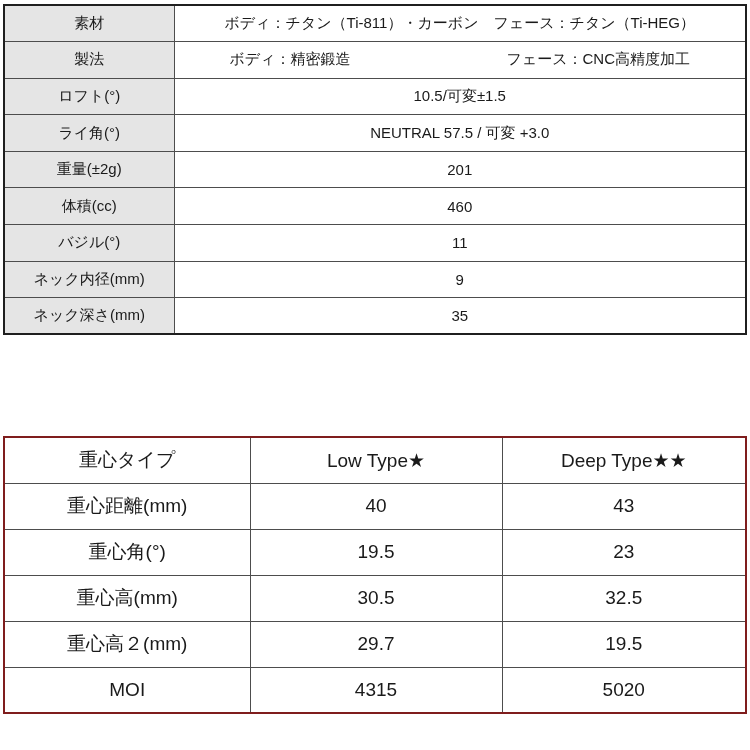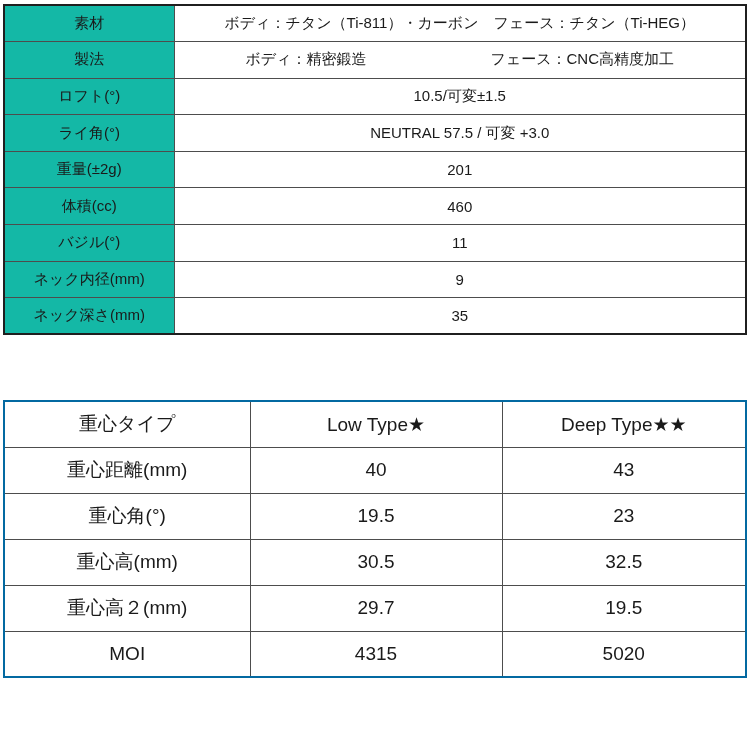--- a/index.html
+++ b/index.html
@@ -35,30 +35,30 @@
     white-space: nowrap;
     overflow: hidden;
   }
   
   .spec-table {
     top: 4px;
     border: 2px solid #1f1f1f;
     font-size: 15px;
   }
   .spec-table td { height: 36.6px; }
-  .spec-table .label-cell { background: #14b8a6; }
+  .spec-table .label-cell { background: #e5e5e5; }
   .split-cell-inner {
     display: flex;
     justify-content: space-between;
-    padding: 0 71px;
+    padding: 0 55px;
   }
   
   .cg-table {
-    top: 400px;
-    border: 2px solid #0369a1;
+    top: 436px;
+    border: 2px solid #7f1d1d;
     font-size: 19px;
   }
   .cg-table td, .cg-table th { height: 46px; }
 </style>
 </head>
 <body>
 
 <div class="page">
 
   <table class="spec-table">

